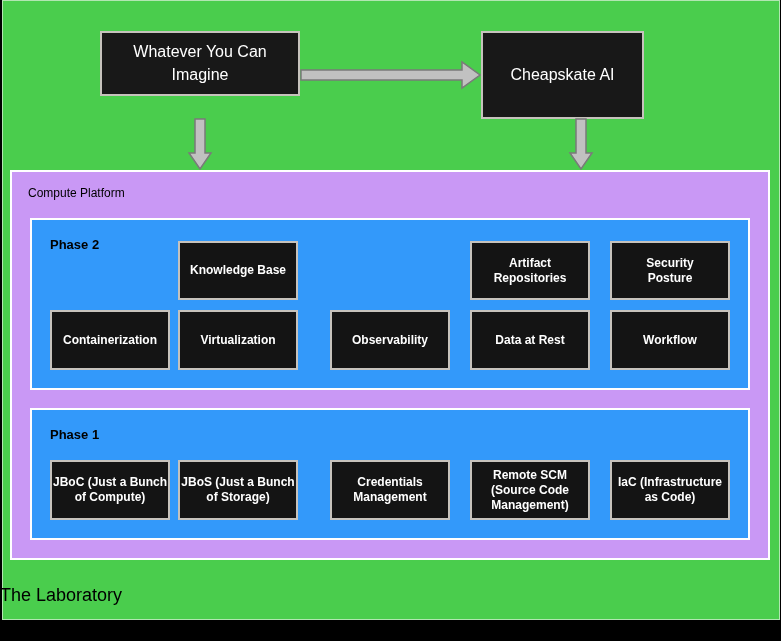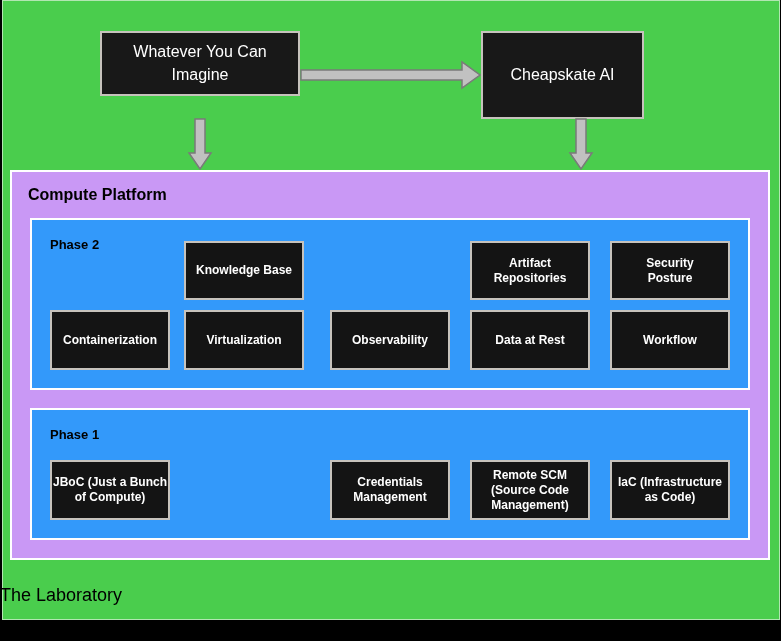--- a/index.html
+++ b/index.html
@@ -77,22 +77,22 @@
   .compute {
     position: absolute;
     left: 10px; top: 170px;
     width: 760px; height: 390px;
     background: var(--platform-purple);
     border: 2px solid #ffffff;
   }
   .compute-title {
     position: absolute;
     left: 16px; top: 14px;
-    font-size: 16px;
-    font-weight: bold;
+    font-size: 12px;
+    font-weight: normal;
     color: var(--text-dark);
   }
 
   .phase {
     position: absolute;
     left: 18px;
     width: 720px;
     background: var(--phase-blue);
     border: 2px solid #ffffff;
   }
@@ -117,21 +117,21 @@
     font-weight: bold;
     line-height: 1.25;
     display: flex;
     align-items: center;
     justify-content: center;
     text-align: center;
     white-space: pre-line;
     padding: 0 1px;
   }
   
-  .c1 { left: 18px; }  .c2 { left: 152px; } .c3 { left: 298px; }
+  .c1 { left: 18px; }  .c2 { left: 146px; } .c3 { left: 298px; }
   .c4 { left: 438px; } .c5 { left: 578px; }
   
   .p2r1 { top: 21px; height: 59px; }
   .p2r2 { top: 90px; height: 60px; }
   
   .p1r1 { top: 50px; height: 60px; }
 </style>
 </head>
 <body>
 
@@ -167,20 +167,22 @@
       <div class="pnode p2r2 c3">Observability</div>
       <div class="pnode p2r2 c4">Data at Rest</div>
       <div class="pnode p2r2 c5">Workflow</div>
     </div>
 
     <div class="phase phase-1">
       <div class="phase-title">Phase 1</div>
 
       <div class="pnode p1r1 c1">JBoC (Just a Bunch
 of Compute)</div>
+      <div class="pnode p1r1 c2">JBoS (Just a Bunch
+of Storage)</div>
       <div class="pnode p1r1 c3">Credentials
 Management</div>
       <div class="pnode p1r1 c4">Remote SCM
 (Source Code
 Management)</div>
       <div class="pnode p1r1 c5">IaC (Infrastructure
 as Code)</div>
     </div>
   </div>
 

